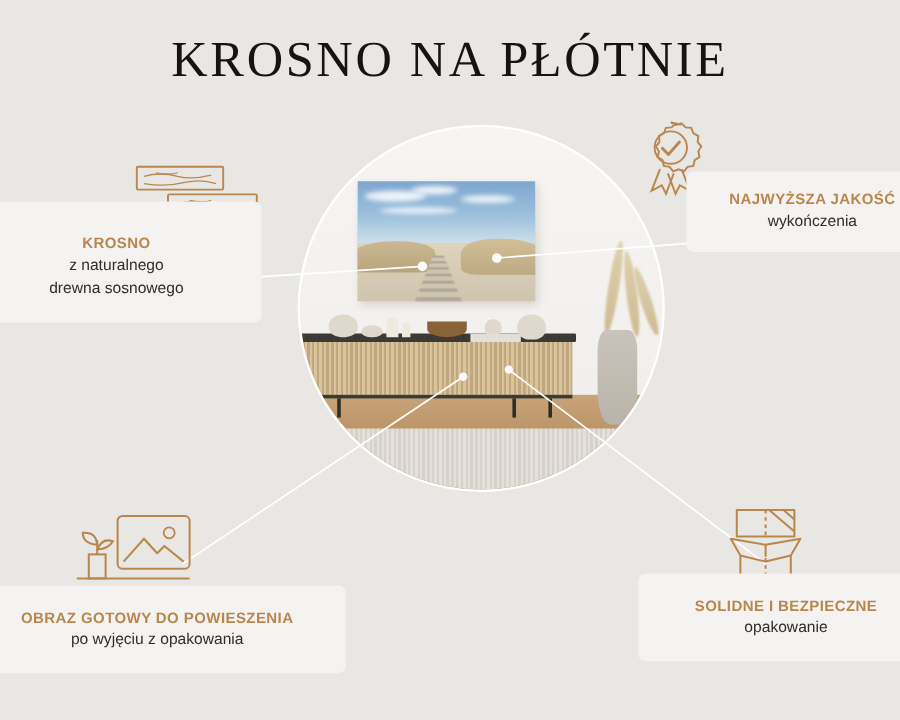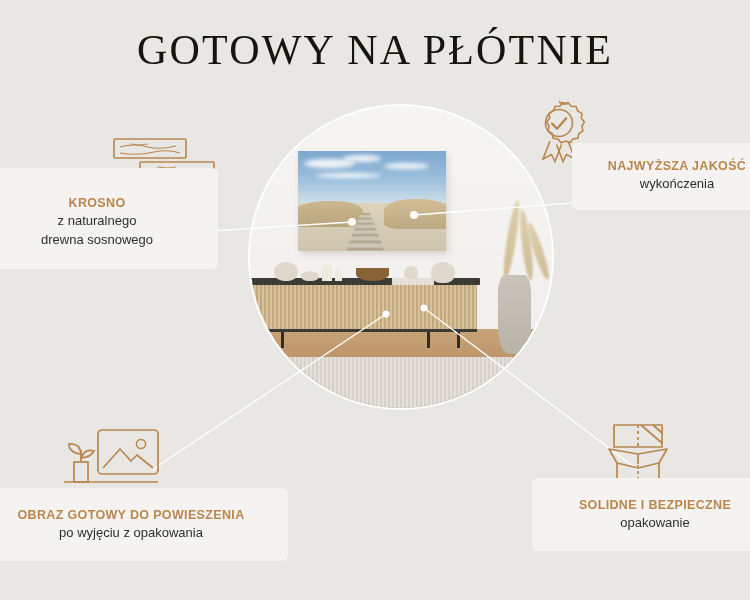--- a/index.html
+++ b/index.html
@@ -212,21 +212,21 @@
 
   #box-gotowy      { left: -26px; top: 488px;  width: 314px; padding-top: 18px; padding-bottom: 18px; }
   #icon-gotowy     { left: 58px;  top: 424px;  width: 112px; height: 70px; }
 
   #box-opakowanie  { left: 532px; top: 478px;  width: 246px; padding-top: 18px; padding-bottom: 18px; }
   #icon-opakowanie { left: 601px; top: 419px;  width: 74px;  height: 70px; }
 </style>
 </head>
 <body>
 
-<div id="page-title">GOTOWY NA PŁÓTNIE</div>
+<div id="page-title">KROSNO NA PŁÓTNIE</div>
 
 <div id="circle-photo-wrap">
   <div id="room-scene">
 
     <div class="floor"></div>
     <div class="rug"></div>
 
     <div id="wall-canvas">
       <div class="sky"></div>
       <div class="cloud" style="left:4%;  top:8%;  width:34%; height:9%;"></div>

